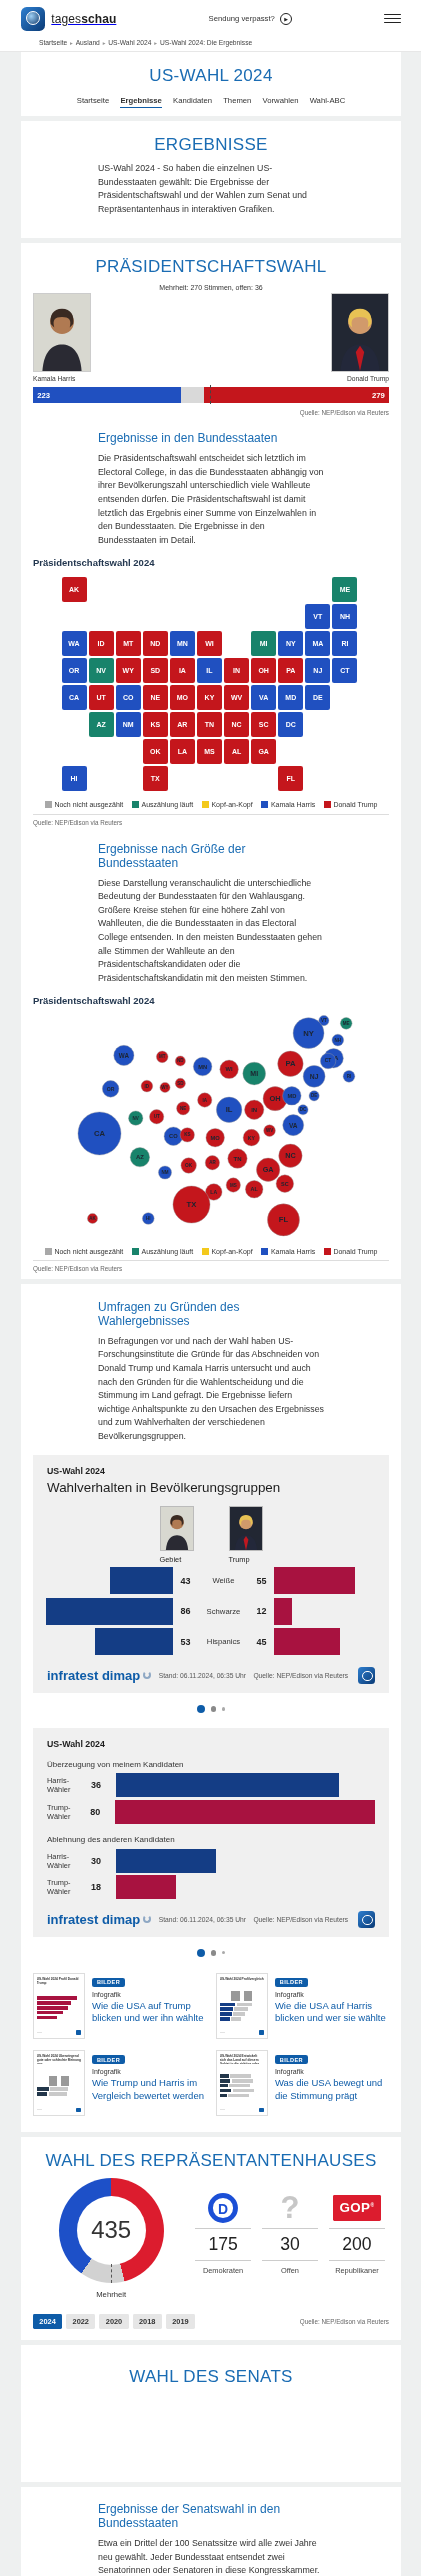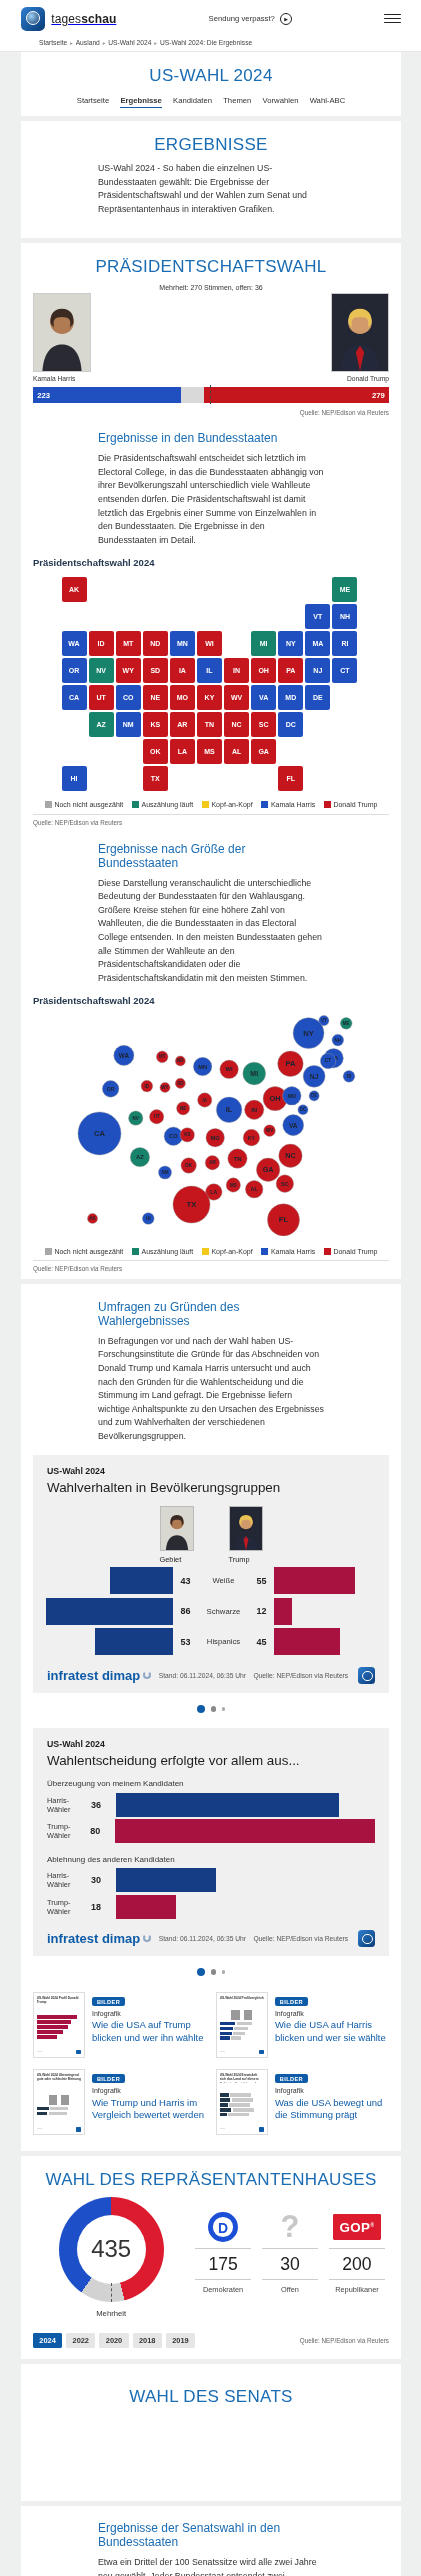--- a/index.html
+++ b/index.html
@@ -602,21 +602,20 @@
           </span>
         <span class="mid">Stand:  06.11.2024, 06:35 Uhr</span>
         <span class="q">Quelle: NEP/Edison via Reuters</span>
         <span class="ts-mini"></span>
       </div>
     </div>
     <div class="dots"><span class="d d0"></span><span class="d d1"></span><span class="d d2"></span></div>
 
     <div class="ichart">
       <div class="kick">US-Wahl 2024</div>
-      <div class="ititle">Wahlentscheidung erfolgte vor allem aus...</div>
       <div id="dec-groups">
           <div class="dec-group">
             <div class="dec-glabel">Überzeugung von meinem Kandidaten</div>
             <div class="dec-row">
               <div class="lbl">Harris-Wähler</div>
               <div class="val">36</div>
               <div class="bar h" style="width: 67.8375%;"></div>
             </div>
             <div class="dec-row">
               <div class="lbl">Trump-Wähler</div>

